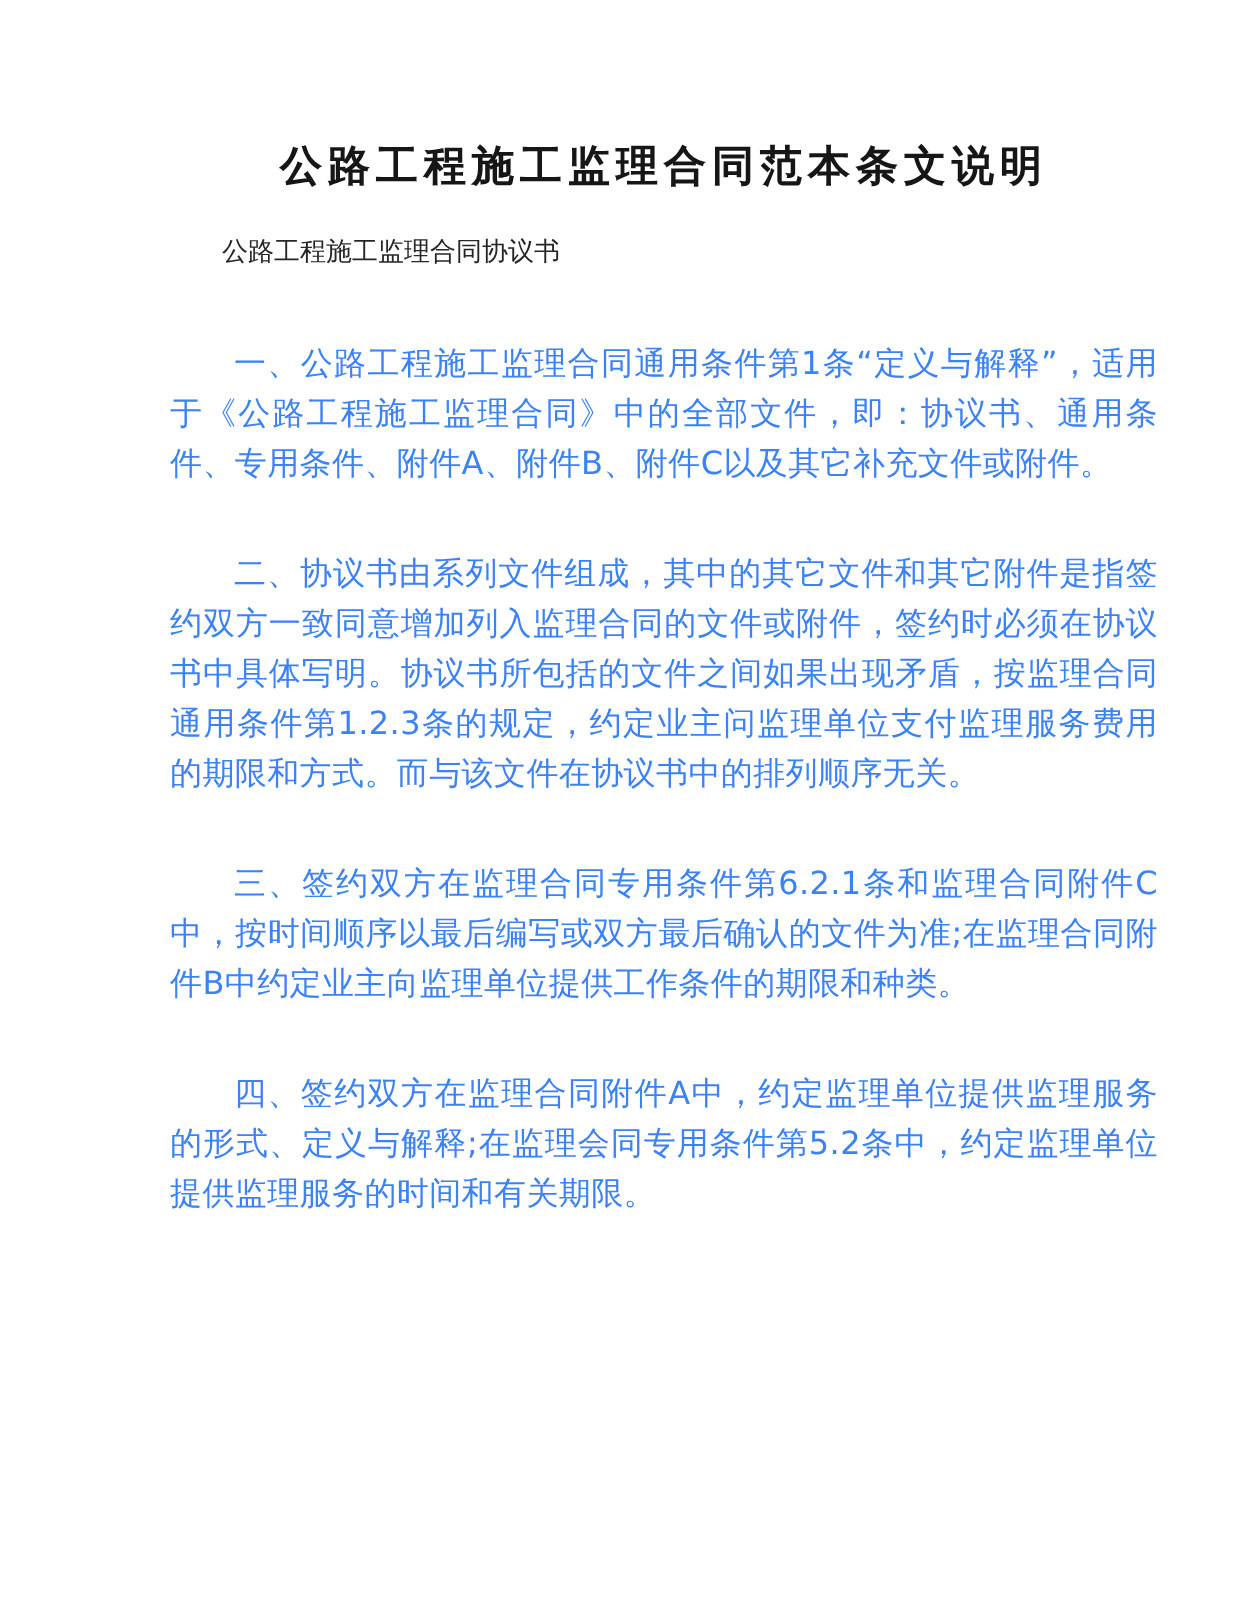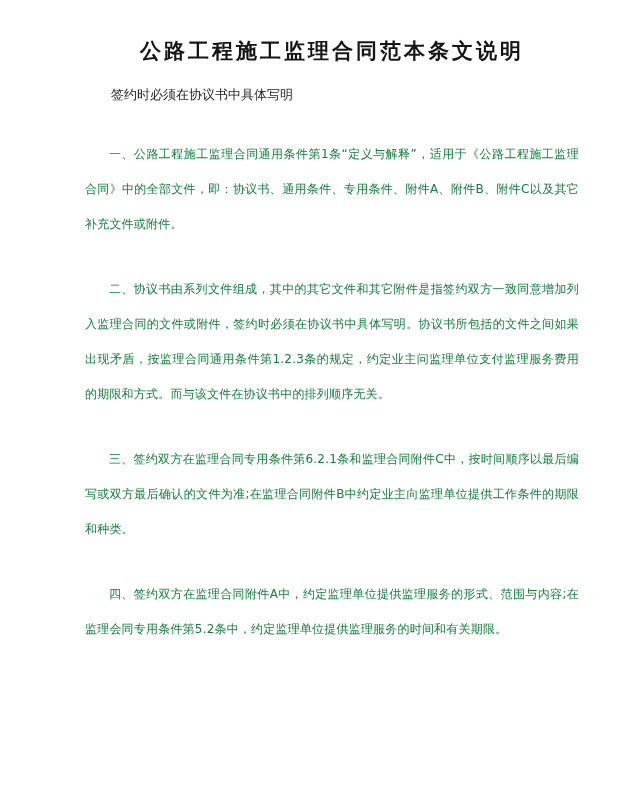--- a/index.html
+++ b/index.html
@@ -7,21 +7,21 @@
     padding: 0;
     background: #fafafa;
   }
   .page {
     position: relative;
     width: 619px;
     height: 800px;
     margin: 0;
     background: #ffffff;
     box-sizing: border-box;
-    padding: 36px 40px 0 85px;
+    padding: 68px 40px 0 85px;
     font-family: "DejaVu Sans", "Liberation Sans", sans-serif;
     overflow: hidden;
   }
   .doc-title {
     margin: 0;
     font-size: 21px;
     line-height: 30px;
     font-weight: 700;
     text-align: center;
     letter-spacing: 3px;
@@ -29,37 +29,37 @@
   }
   .doc-subtitle {
     margin: 20px 0 34px 0;
     font-size: 13px;
     line-height: 17px;
     text-indent: 2em;
     color: #262626;
   }
   .doc-paragraph {
     margin: 0 0 30px 0;
-    font-size: 12px;
-    line-height: 35px;
+    font-size: 16px;
+    line-height: 25px;
     text-align: justify;
     text-justify: inter-ideograph;
     text-indent: 2em;
     letter-spacing: 0.2px;
-    color: #15803d;
+    color: #3b82f6;
   }
 </style>
 </head>
 <body>
 
 <div class="page">
   <h1 class="doc-title">公路工程施工监理合同范本条文说明</h1>
 
-  <p class="doc-subtitle">签约时必须在协议书中具体写明</p>
+  <p class="doc-subtitle">公路工程施工监理合同协议书</p>
 
   <p class="doc-paragraph">一、公路工程施工监理合同通用条件第1条“定义与解释”，适用于《公路工程施工监理合同》中的全部文件，即：协议书、通用条件、专用条件、附件A、附件B、附件C以及其它补充文件或附件。</p>
 
   <p class="doc-paragraph">二、协议书由系列文件组成，其中的其它文件和其它附件是指签约双方一致同意增加列入监理合同的文件或附件，签约时必须在协议书中具体写明。协议书所包括的文件之间如果出现矛盾，按监理合同通用条件第1.2.3条的规定，约定业主问监理单位支付监理服务费用的期限和方式。而与该文件在协议书中的排列顺序无关。</p>
 
   <p class="doc-paragraph">三、签约双方在监理合同专用条件第6.2.1条和监理合同附件C中，按时间顺序以最后编写或双方最后确认的文件为准;在监理合同附件B中约定业主向监理单位提供工作条件的期限和种类。</p>
 
-  <p class="doc-paragraph">四、签约双方在监理合同附件A中，约定监理单位提供监理服务的形式、范围与内容;在监理会同专用条件第5.2条中，约定监理单位提供监理服务的时间和有关期限。</p>
+  <p class="doc-paragraph">四、签约双方在监理合同附件A中，约定监理单位提供监理服务的形式、定义与解释;在监理会同专用条件第5.2条中，约定监理单位提供监理服务的时间和有关期限。</p>
 </div>
 
 </body></html>

